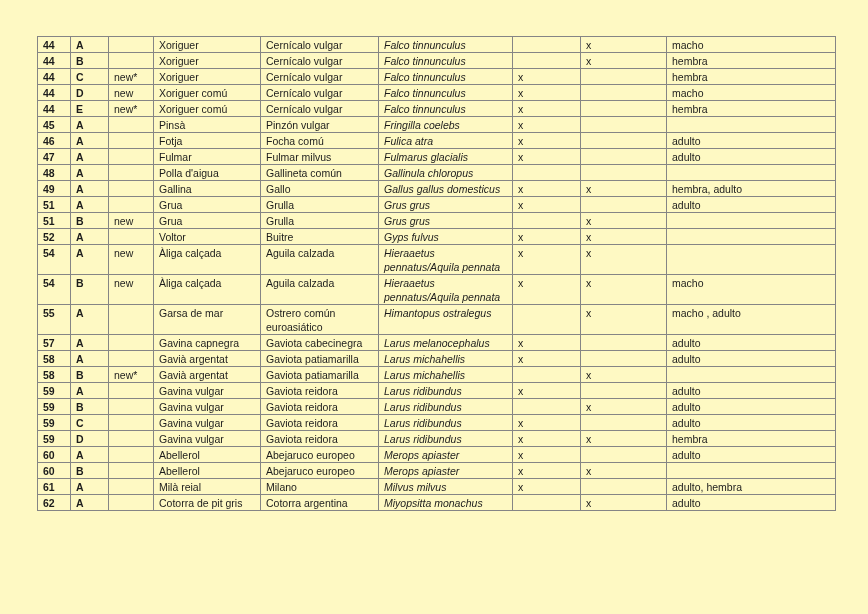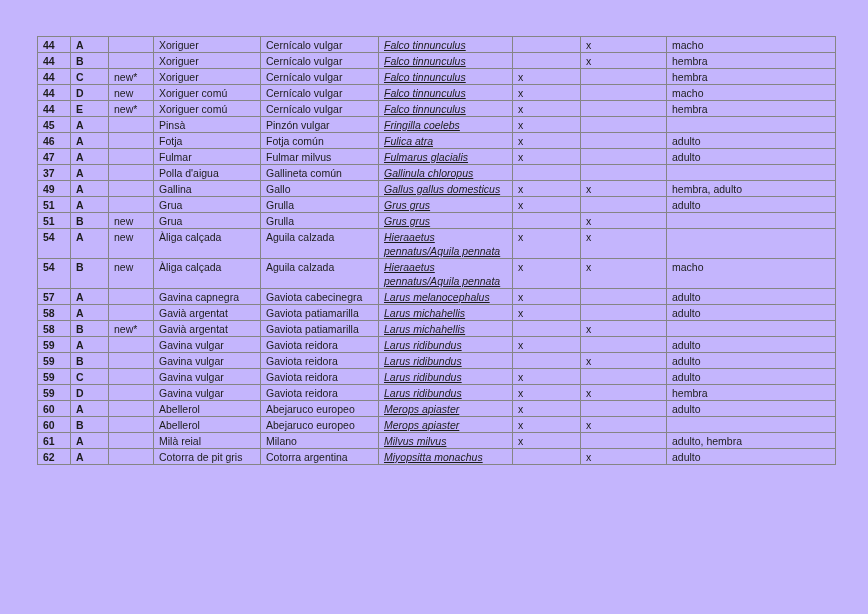--- a/index.html
+++ b/index.html
@@ -12,42 +12,42 @@
     height: 614px;
     position: relative;
     font-family: "Liberation Sans", sans-serif;
     color: #1c1c1c;
     overflow: hidden;
   }
   .page {
     position: absolute;
     left: 0; top: 0;
     width: 868px; height: 614px;
-    background: #c4b5fd;
+    background: #fef9c3;
   }
   table.species {
     position: absolute;
     left: 37px;
     top: 36px;
     border-collapse: collapse;
     table-layout: fixed;
     width: 798px;
     font-size: 10.5px;
     line-height: 14px;
   }
   table.species td {
     border: 1px solid #858585;
     padding: 1px 4px 0 5px;
     vertical-align: top;
     overflow: hidden;
     white-space: normal;
     word-wrap: break-word;
   }
   td.col-0, td.col-1 { font-weight: bold; }
-  td.col-5 { font-style: italic; text-decoration: underline; }
+  td.col-5 { font-style: italic; }
   td.col-6, td.col-7 { padding-left: 8px; }
 </style>
 </head>
 <body>
 
 <div class="page">
   <table class="species">
     <colgroup>
       <col style="width:33px">
       <col style="width:38px">
@@ -124,39 +124,39 @@
           <td class="col-5">Fringilla coelebs</td>
           <td class="col-6">x</td>
           <td class="col-7"></td>
           <td class="col-8"></td>
         </tr>
         <tr>
           <td class="col-0">46</td>
           <td class="col-1">A</td>
           <td class="col-2"></td>
           <td class="col-3">Fotja</td>
-          <td class="col-4">Fotja común</td>
+          <td class="col-4">Focha comú</td>
           <td class="col-5">Fulica atra</td>
           <td class="col-6">x</td>
           <td class="col-7"></td>
           <td class="col-8">adulto</td>
         </tr>
         <tr>
           <td class="col-0">47</td>
           <td class="col-1">A</td>
           <td class="col-2"></td>
           <td class="col-3">Fulmar</td>
           <td class="col-4">Fulmar milvus</td>
           <td class="col-5">Fulmarus glacialis</td>
           <td class="col-6">x</td>
           <td class="col-7"></td>
           <td class="col-8">adulto</td>
         </tr>
         <tr>
-          <td class="col-0">37</td>
+          <td class="col-0">48</td>
           <td class="col-1">A</td>
           <td class="col-2"></td>
           <td class="col-3">Polla d'aigua</td>
           <td class="col-4">Gallineta común</td>
           <td class="col-5">Gallinula chloropus</td>
           <td class="col-6"></td>
           <td class="col-7"></td>
           <td class="col-8"></td>
         </tr>
         <tr>
@@ -186,40 +186,62 @@
           <td class="col-1">B</td>
           <td class="col-2">new</td>
           <td class="col-3">Grua</td>
           <td class="col-4">Grulla</td>
           <td class="col-5">Grus grus</td>
           <td class="col-6"></td>
           <td class="col-7">x</td>
           <td class="col-8"></td>
         </tr>
         <tr>
+          <td class="col-0">52</td>
+          <td class="col-1">A</td>
+          <td class="col-2"></td>
+          <td class="col-3">Voltor</td>
+          <td class="col-4">Buitre</td>
+          <td class="col-5">Gyps fulvus</td>
+          <td class="col-6">x</td>
+          <td class="col-7">x</td>
+          <td class="col-8"></td>
+        </tr>
+        <tr>
           <td class="col-0">54</td>
           <td class="col-1">A</td>
           <td class="col-2">new</td>
           <td class="col-3">Àliga calçada</td>
           <td class="col-4">Aguila calzada</td>
           <td class="col-5">Hieraaetus pennatus/Aquila pennata</td>
           <td class="col-6">x</td>
           <td class="col-7">x</td>
           <td class="col-8"></td>
         </tr>
         <tr>
           <td class="col-0">54</td>
           <td class="col-1">B</td>
           <td class="col-2">new</td>
           <td class="col-3">Àliga calçada</td>
           <td class="col-4">Aguila calzada</td>
           <td class="col-5">Hieraaetus pennatus/Aquila pennata</td>
           <td class="col-6">x</td>
           <td class="col-7">x</td>
           <td class="col-8">macho</td>
+        </tr>
+        <tr>
+          <td class="col-0">55</td>
+          <td class="col-1">A</td>
+          <td class="col-2"></td>
+          <td class="col-3">Garsa de mar</td>
+          <td class="col-4">Ostrero común euroasiático</td>
+          <td class="col-5">Himantopus ostralegus</td>
+          <td class="col-6"></td>
+          <td class="col-7">x</td>
+          <td class="col-8">macho , adulto</td>
         </tr>
         <tr>
           <td class="col-0">57</td>
           <td class="col-1">A</td>
           <td class="col-2"></td>
           <td class="col-3">Gavina capnegra</td>
           <td class="col-4">Gaviota cabecinegra</td>
           <td class="col-5">Larus melanocephalus</td>
           <td class="col-6">x</td>
           <td class="col-7"></td>

